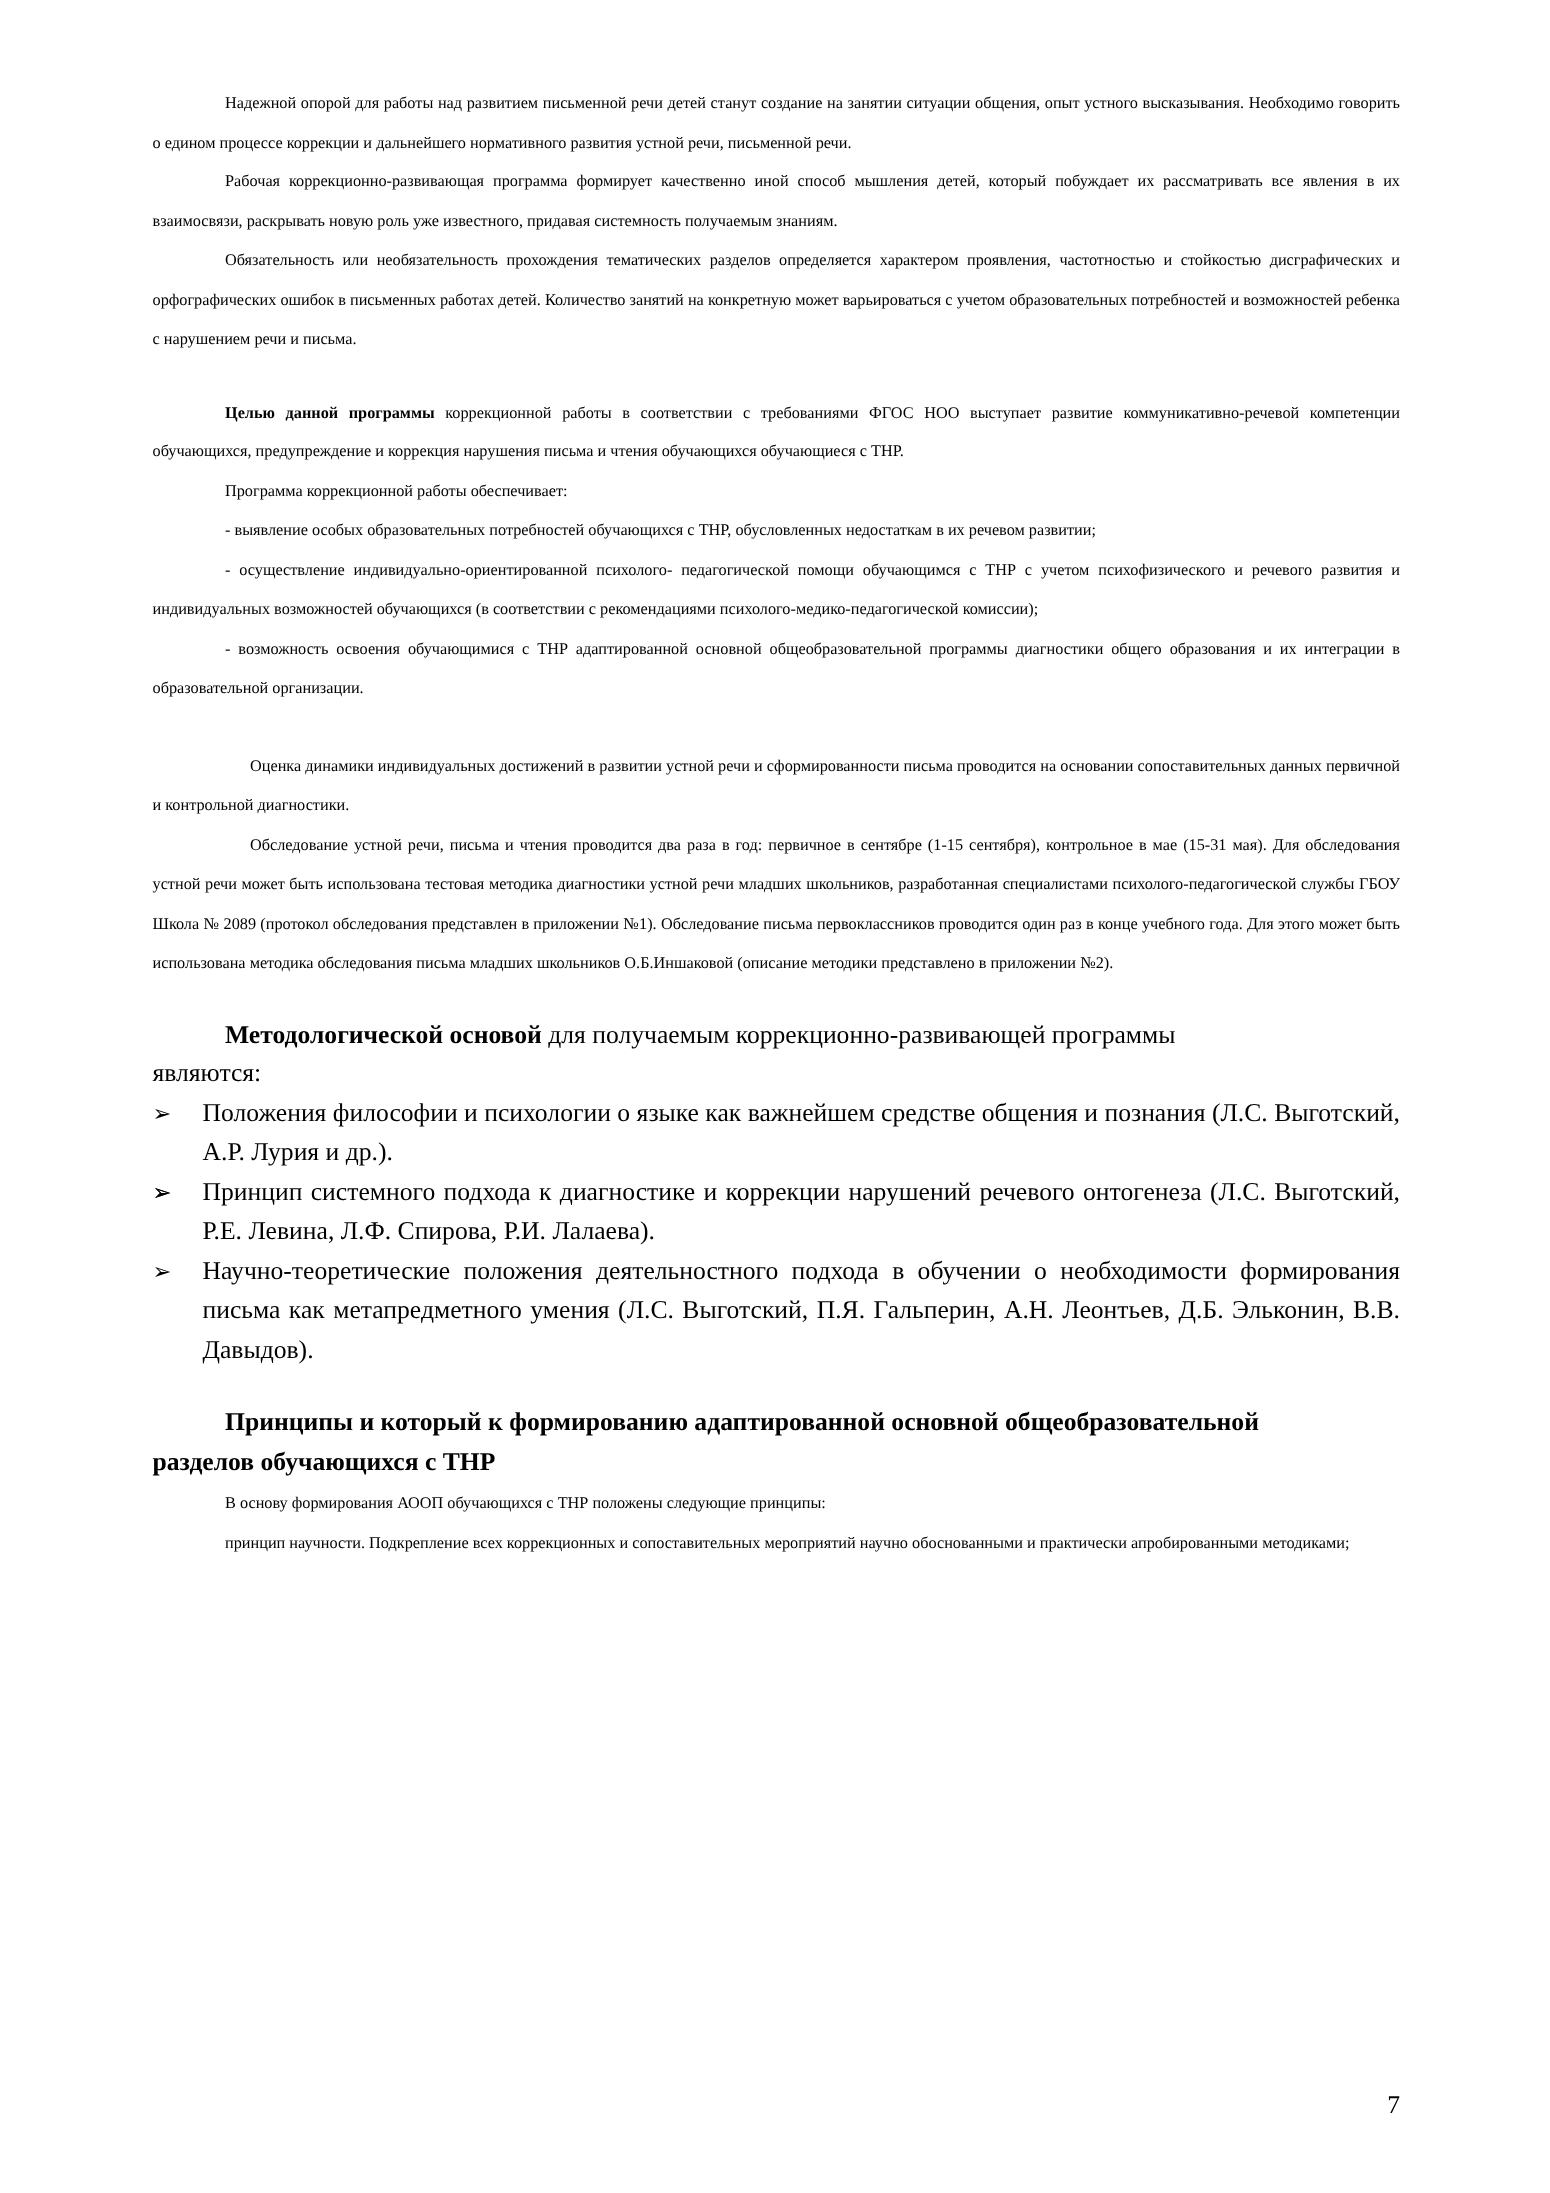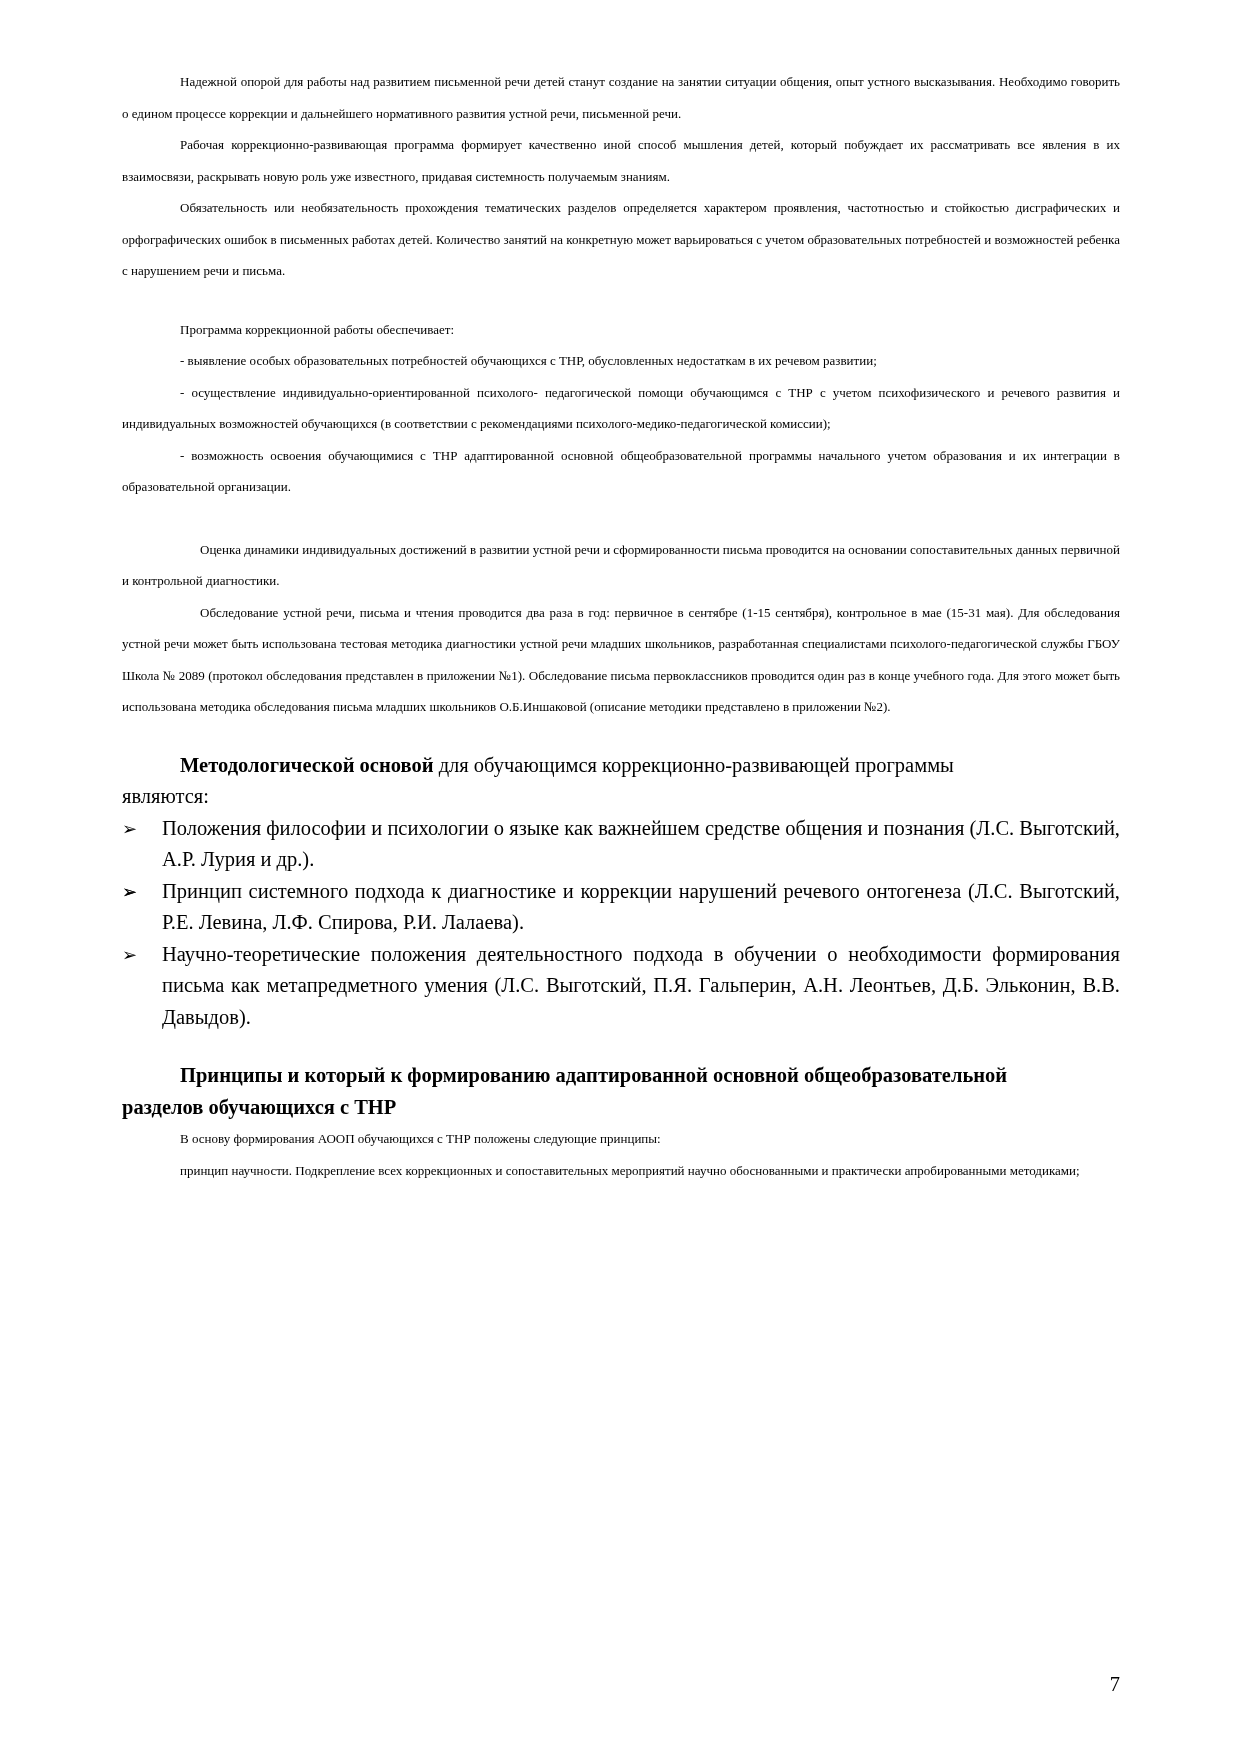--- a/index.html
+++ b/index.html
@@ -85,38 +85,39 @@
 <div class="page">
 
   <p class="body-text p-indent">Надежной опорой для работы над развитием письменной речи детей станут создание  на занятии ситуации общения, опыт устного высказывания. Необходимо говорить о едином процессе коррекции и дальнейшего нормативного развития устной речи, письменной речи.</p>
 
   <p class="body-text p-indent">Рабочая коррекционно-развивающая программа формирует качественно иной способ мышления детей, который побуждает их рассматривать все явления в их взаимосвязи, раскрывать новую роль уже известного, придавая системность получаемым знаниям.</p>
 
   <p class="body-text p-indent">Обязательность или необязательность прохождения тематических разделов определяется характером проявления, частотностью и стойкостью дисграфических и орфографических ошибок в письменных работах детей. Количество занятий на конкретную может варьироваться с учетом образовательных потребностей и возможностей ребенка с нарушением речи и письма.</p>
 
   <div class="gap-med"></div>
 
+  <p class="body-text p-indent"><b>Целью данной программы</b><span> коррекционной работы в соответствии с требованиями ФГОС НОО выступает развитие коммуникативно-речевой компетенции обучающихся, предупреждение и коррекция нарушения письма и чтения обучающихся обучающиеся с ТНР.</span></p>
 
   <p class="body-text p-indent">Программа коррекционной работы обеспечивает:</p>
 
   <p class="body-text p-indent">- выявление особых образовательных потребностей обучающихся с ТНР, обусловленных недостаткам в их речевом развитии;</p>
 
   <p class="body-text p-indent">- осуществление индивидуально-ориентированной психолого- педагогической помощи обучающимся с ТНР с учетом психофизического и речевого  развития и индивидуальных возможностей обучающихся (в соответствии с рекомендациями психолого-медико-педагогической комиссии);</p>
 
-  <p class="body-text p-indent">- возможность освоения обучающимися с ТНР адаптированной основной общеобразовательной программы начального учетом образования и их интеграции в образовательной организации.</p>
+  <p class="body-text p-indent">- возможность освоения обучающимися с ТНР адаптированной основной общеобразовательной программы диагностики общего образования и их интеграции в образовательной организации.</p>
 
   <div class="gap-large"></div>
 
   <p class="body-text p-indent-wide">Оценка динамики индивидуальных достижений в развитии устной речи и сформированности письма проводится на основании сопоставительных данных первичной и контрольной диагностики.</p>
 
   <p class="body-text p-indent-wide">Обследование устной речи, письма  и чтения проводится два раза в год: первичное в сентябре (1-15 сентября), контрольное в мае (15-31 мая). Для обследования устной речи может быть использована тестовая методика диагностики устной речи младших школьников, разработанная специалистами психолого-педагогической службы ГБОУ Школа № 2089 (протокол обследования представлен в приложении №1). Обследование письма первоклассников проводится один раз в конце учебного года. Для этого может быть использована методика обследования письма младших школьников О.Б.Иншаковой (описание методики представлено в приложении №2).</p>
 
   <div class="gap-med"></div>
 
-  <p class="heading-block p-indent"><b>Методологической основой</b><span> для обучающимся коррекционно-развивающей программы</span></p>
+  <p class="heading-block p-indent"><b>Методологической основой</b><span> для получаемым коррекционно-развивающей программы</span></p>
   <p class="heading-block p-noindent">являются:</p>
 
   <ul class="arrow-list">
     <li><span class="arrow-bullet">➢</span><span>Положения философии и психологии о языке как важнейшем средстве общения и познания (Л.С. Выготский, А.Р. Лурия и др.).</span></li>
     <li><span class="arrow-bullet">➢</span></li>
     <li><span class="arrow-bullet">➢</span><span>Принцип системного подхода к диагностике и коррекции нарушений речевого онтогенеза (Л.С. Выготский, Р.Е. Левина, Л.Ф. Спирова, Р.И. Лалаева).</span></li>
     <li><span class="arrow-bullet">➢</span><span>Научно-теоретические положения деятельностного подхода в обучении о необходимости формирования письма как метапредметного умения (Л.С. Выготский, П.Я. Гальперин, А.Н. Леонтьев, Д.Б. Эльконин, В.В. Давыдов).</span></li>
   </ul>
 
   <div class="gap-med"></div>

